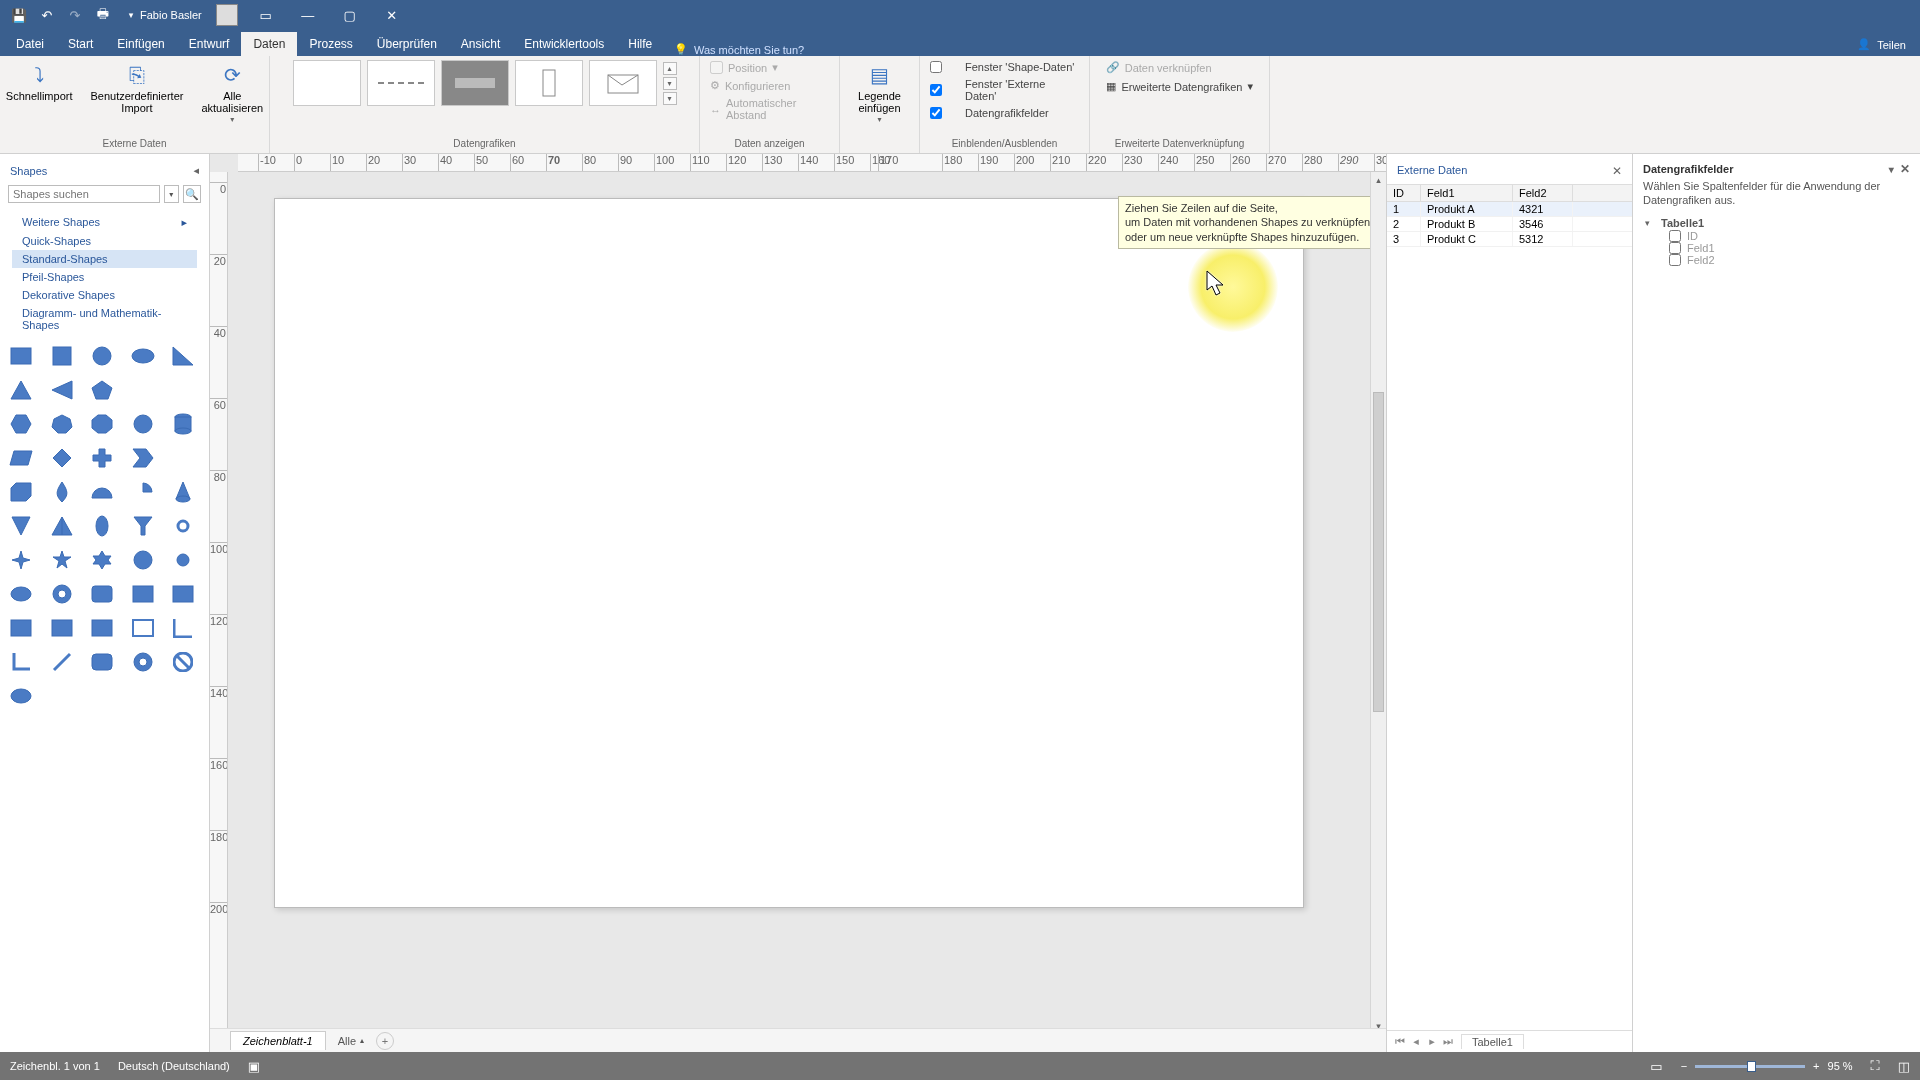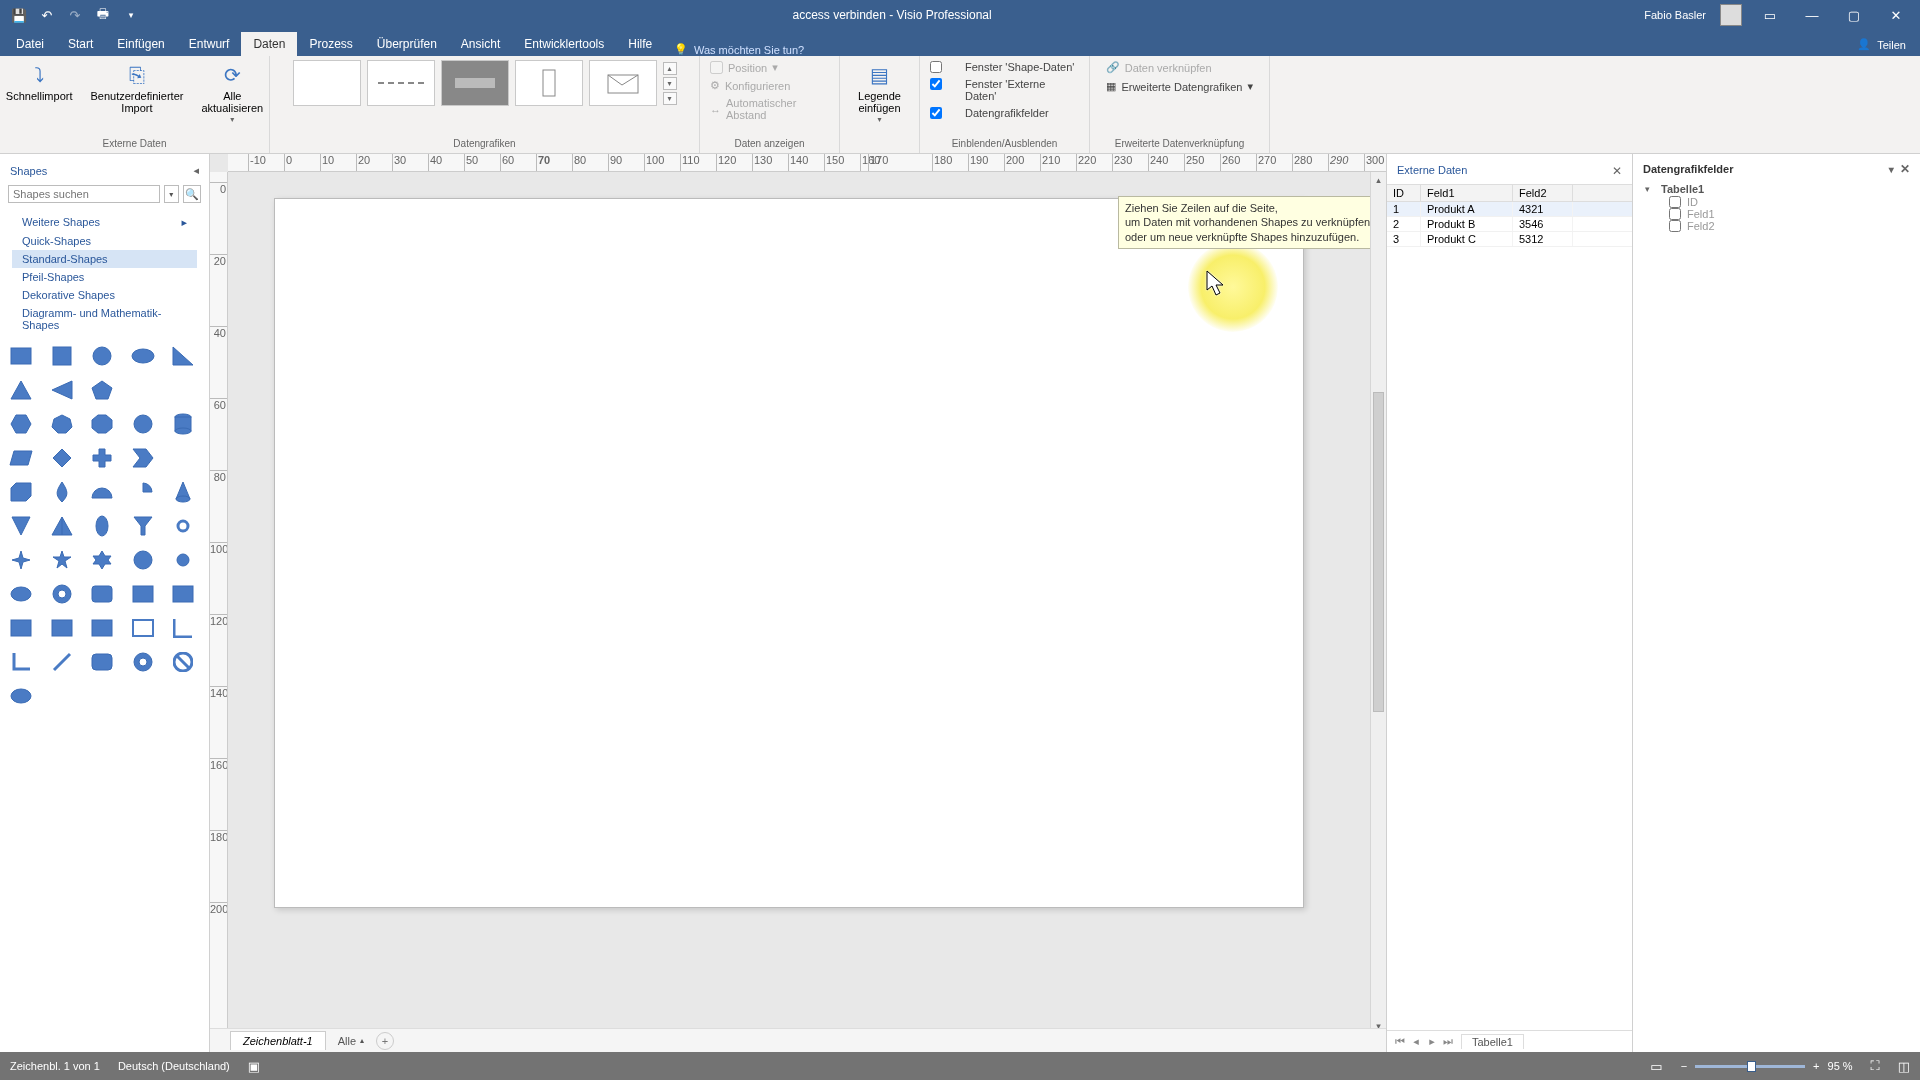--- a/index.html
+++ b/index.html
@@ -28,21 +28,21 @@
 .ribbon { height:98px; background:#f3f2f1; border-bottom:1px solid #d0d0d0; display:flex;}
 .rgroup { border-right:1px solid #d9d9d9; padding:4px 10px 2px; display:flex; flex-direction:column; align-items:center; justify-content:space-between;}
 .rgroup .controls { display:flex; align-items:flex-start; gap:10px; flex:1;}
 .rgroup .glabel { font-size:10px; color:#666; padding:2px 0;}
 .bigbtn { display:flex; flex-direction:column; align-items:center; gap:2px; padding:2px 4px; text-align:center; line-height:1.1;}
 .bigbtn .bicon { width:32px; height:26px; display:flex; align-items:center; justify-content:center; font-size:20px; color:#3c76c2;}
 .gallery { display:flex; gap:6px; align-items:center;}
 .galitem { width:68px; height:46px; border:1px solid #c9c9c9; background:#fff; display:flex; align-items:center; justify-content:center;}
 .galscroll { display:flex; flex-direction:column; gap:2px;}
 .galscroll div{ width:14px; height:13px; border:1px solid #bbb; background:#fafafa; font-size:8px; display:flex;align-items:center;justify-content:center; color:#666;}
-.chk { display:flex; gap:23px; color:#444; padding:1px 0; font-size:11px;}
+.chk { display:flex; align-items:center; gap:23px; color:#444; padding:1px 0; font-size:11px;}
 .chk input { width:12px; height:12px;}
 .smallbtn { display:flex; align-items:center; gap:5px; color:#444; padding:1px 0;}
 .smallbtn.dis{color:#aaa;}
 
 
 .workspace { position:absolute; top:154px; left:0; right:0; bottom:28px; display:flex; background:#e8e8e8;}
 .shapes-pane { width:210px; background:#fff; border-right:1px solid #d0d0d0; display:flex; flex-direction:column;}
 .pane-title { padding:10px 10px 8px; font-size:18px; color:#2a579a; display:flex; justify-content:space-between; align-items:center;}
 .pane-title .collapse { font-size:11px; color:#666;}
 .search-row { padding:0 8px 6px; display:flex; gap:4px;}
@@ -51,21 +51,21 @@
 .search-row .go { width:20px; border:1px solid #bcbcbc; display:flex;align-items:center;justify-content:center;}
 .shape-cats { padding:4px 12px;}
 .shape-cats .cat { padding:3px 10px; font-size:11px; color:#2a579a; display:flex; justify-content:space-between;}
 .shape-cats .cat.sel { background:#d6e4f5;}
 .shape-grid { padding:6px 8px; display:grid; grid-template-columns:repeat(5,1fr); gap:10px 10px;}
 .shape-grid .s { width:26px; height:24px; display:flex; align-items:center; justify-content:center;}
 .shape-grid svg { fill:#4a7bc4; stroke:#3a6bb4;}
 
 
 .canvas-wrap { flex:1; position:relative; background:#e8e8e8; display:flex; flex-direction:column;}
-.hruler { height:18px; background:#f7f7f7; border-bottom:1px solid #ccc; margin-left:18px; position:relative; overflow:hidden; font-size:8px; color:#666;}
+.hruler { height:18px; background:#f7f7f7; border-bottom:1px solid #ccc; margin-left:28px; position:relative; overflow:hidden; font-size:8px; color:#666;}
 .hruler .tick{position:absolute; top:0; height:100%; border-left:1px solid #bbb; padding-left:1px; display:flex; align-items:flex-start;}
 .canvas-inner { flex:1; display:flex; position:relative;}
 .vruler { width:18px; background:#f7f7f7; border-right:1px solid #ccc; position:relative; overflow:hidden; font-size:8px; color:#666;}
 .vruler .tick{position:absolute; left:0; width:100%; border-top:1px solid #bbb; padding-top:0px; text-align:right; padding-right:1px;}
 .page-area { flex:1; position:relative; overflow:hidden;}
 .page { position:absolute; left:46px; top:26px; width:1030px; height:710px; background:#fff; border:1px solid #bbb; box-shadow:2px 2px 6px rgba(0,0,0,.15);}
 .vscrollbar { position:absolute; right:0; top:0; bottom:18px; width:16px; background:#efefef; border-left:1px solid #d6d6d6;}
 .vscrollbar .thumb{ position:absolute; left:2px; right:2px; top:220px; height:320px; background:#cfcfcf; border:1px solid #bbb;}
 .vscrollbar .arr { position:absolute; left:0; right:0; height:16px; display:flex;align-items:center;justify-content:center; font-size:9px; color:#666;}
 .hscrollbar { position:absolute; left:18px; right:16px; bottom:0; height:16px; background:#efefef; border-top:1px solid #d6d6d6;}
@@ -122,21 +122,20 @@
 <body>
 
 <div class="titlebar" style="background:#3a5f8e;">
   <div class="qat">
     <span class="ico">💾</span>
     <span class="ico">↶</span>
     <span class="ico" style="opacity:.5">↷</span>
     <span class="ico">🖶</span>
     <span class="ico" style="font-size:9px;">▾</span>
   </div>
-  <div class="title">access verbinden  -  Visio Professional</div>
   <div class="right">
     <span>Fabio Basler</span>
     <span class="avatar"></span>
     <span class="winbtn">▭</span>
     <span class="winbtn">—</span>
     <span class="winbtn">▢</span>
     <span class="winbtn">✕</span>
   </div>
 </div>
 
@@ -671,20 +670,21 @@
   </div>
 
   <div class="fields-pane">
     <div class="hdr">
       <span>Datengrafikfelder</span>
       <span>
         <span style="font-size:10px;color:#666;">▾</span>&nbsp;
         <span style="font-size:12px;color:#666;">✕</span>
       </span>
     </div>
+    <div class="hint">Wählen Sie Spaltenfelder für die Anwendung der Datengrafiken aus.</div>
     <div class="tree">
       <div class="node">
         <span class="tw">▾</span>
         <b>Tabelle1</b>
       </div>
       <div class="leaf">
           <input type="checkbox" style="">
           <span>ID</span>
         </div>
       <div class="leaf">

